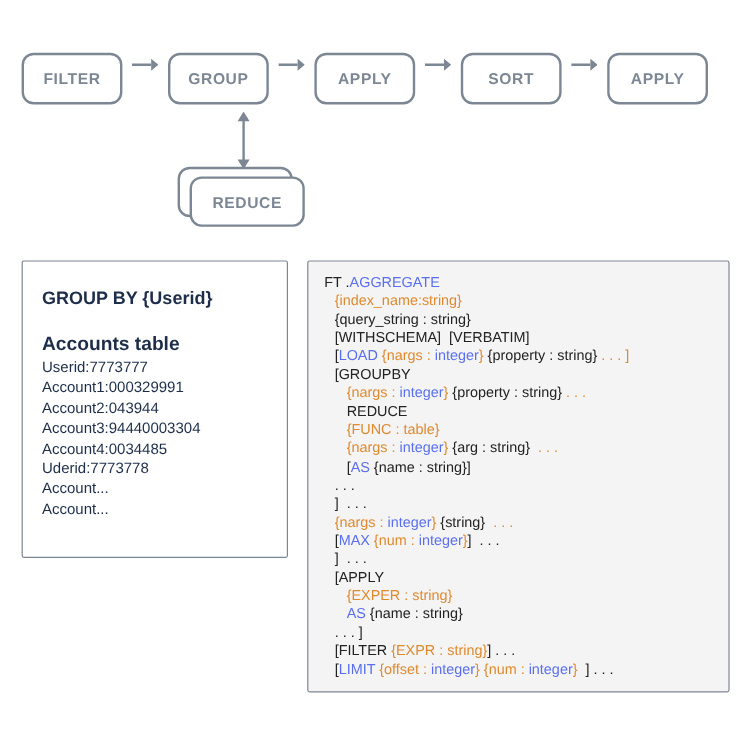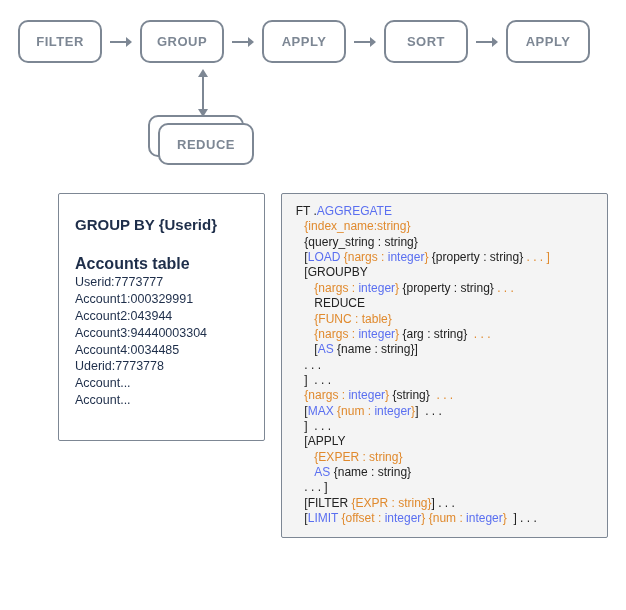--- a/index.html
+++ b/index.html
@@ -21,20 +21,21 @@
     border: 2px solid #7d8794;
     border-radius: 10px;
     padding: 12px 14px;
     color: #7d8794;
     font-size: 13px;
     font-weight: 700;
     letter-spacing: 0.5px;
     background: #fff;
     min-width: 84px;
     text-align: center;
+    margin-top: 24px;
   }
   .arrow {
     display: flex;
     align-items: center;
     color: #7d8794;
   }
   .arrow svg { display: block; }
   .vspace {
     height: 48px;
     display:flex;
@@ -82,21 +83,20 @@
     gap: 16px;
     margin-top: 28px;
   }
   .left-panel {
     border: 1.5px solid #7d8794;
     border-radius: 2px;
     padding: 22px 16px 10px 16px;
     width: 240px;
     height: 248px;
     background: #fff;
-    margin-left: 40px;
   }
   .left-panel h3 {
     color: #1e2e4a;
     font-size: 15px;
     font-weight: 800;
     margin-bottom: 22px;
   }
   .left-panel h4 {
     color: #1e2e4a;
     font-size: 16px;
@@ -184,20 +184,21 @@
     <div class="row">Account4:0034485</div>
     <div class="row">Uderid:7773778</div>
     <div class="row">Account...</div>
     <div class="row">Account...</div>
   </div>
 
   <div class="right-panel">
     <div class="ln"> <span>FT .</span><span class="blue">AGGREGATE</span></div>
     <div class="ln ind1 orange">{index_name:string}</div>
     <div class="ln ind1">{query_string : string}</div>
+    <div class="ln ind1">[WITHSCHEMA]  [VERBATIM]</div>
     <div class="ln ind1"><span>[</span><span class="blue">LOAD</span><span class="orange"> {nargs : </span><span class="blue">integer</span><span class="orange">}</span><span> {property : string}</span><span class="orange"> . . . ]</span></div>
     <div class="ln ind1">[GROUPBY</div>
     <div class="ln ind2"><span class="orange">{nargs : </span><span class="blue">integer</span><span class="orange">}</span><span> {property : string}</span><span class="orange"> . . .</span></div>
     <div class="ln ind2">REDUCE</div>
     <div class="ln ind2 orange">{FUNC : table}</div>
     <div class="ln ind2"><span class="orange">{nargs : </span><span class="blue">integer</span><span class="orange">}</span><span> {arg : string}</span><span class="orange">  . . .</span></div>
     <div class="ln ind2"><span>[</span><span class="blue">AS</span><span> {name : string}</span><span>]</span></div>
     <div class="ln ind1">. . .</div>
     <div class="ln ind1">]  . . .</div>
     <div class="ln ind1"><span class="orange">{nargs : </span><span class="blue">integer</span><span class="orange">}</span><span> {string}</span><span class="orange">  . . .</span></div>

